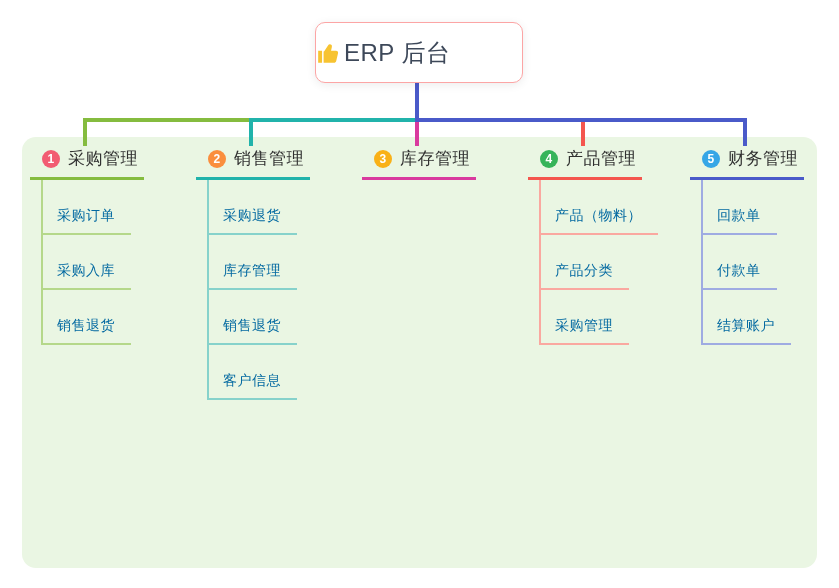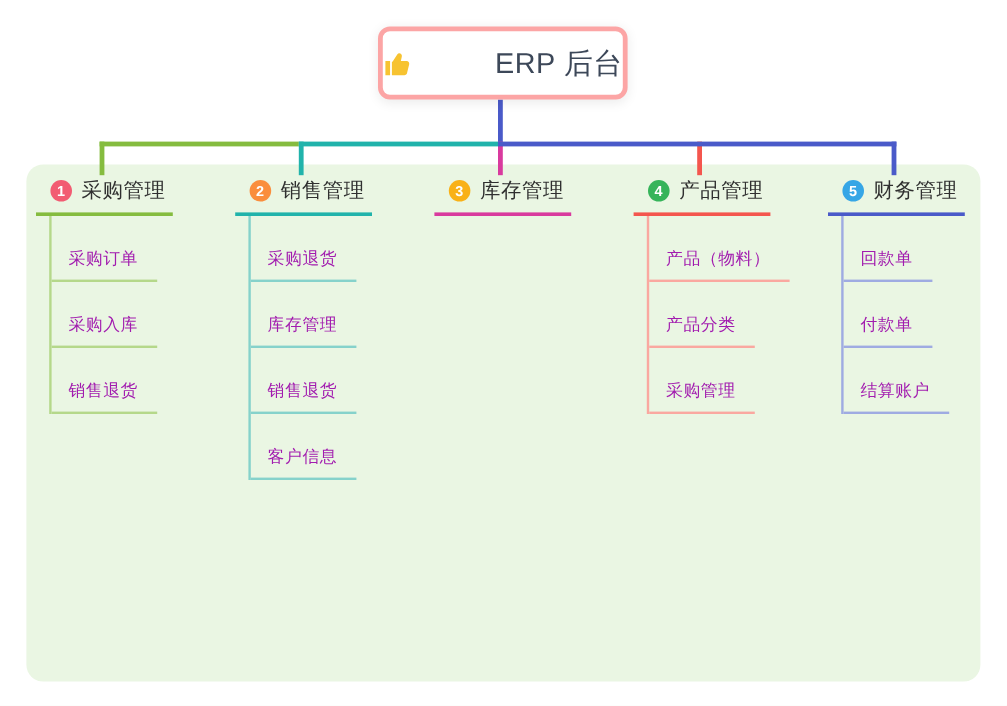--- a/index.html
+++ b/index.html
@@ -6,23 +6,23 @@
   html,body { background:#fff; }
   body { font-family:"Liberation Sans","DejaVu Sans",sans-serif; }
   .canvas { position:relative; width:839px; height:588px; background:#ffffff; overflow:hidden; }
 
   
   .panel { position:absolute; left:22px; top:137px; width:795px; height:431px;
            background:#EAF6E3; border-radius:14px; }
 
   
   .root { position:absolute; left:315px; top:22px; width:208px; height:61px;
-          background:#fff; border:4px solid #fca5a5; border-radius:10px;
+          background:#fff; border:1px solid #fca5a5; border-radius:10px;
           box-shadow:0 2px 10px rgba(0,0,0,.08);
-          display:flex; align-items:center; justify-content:space-between; gap:2px;
+          display:flex; align-items:center; justify-content:flex-start; gap:2px;
           font-size:24px; color:#3D4859; letter-spacing:.5px; }
   .root .ticon { width:26px; height:26px; display:inline-block; }
 
   
   .line { position:absolute; }
   .stem  { left:415px; top:83px;  width:4px;  height:39px; }
   .drop  { top:118px; width:4px; height:28px; }
   .d0 { left:83px; }  .d1 { left:249px; } .d2 { left:415px; }
   .d3 { left:581px; } .d4 { left:743px; }
   .bus { top:118px; height:4px; }
@@ -37,21 +37,21 @@
   .branch-title { display:inline-flex; align-items:center; gap:8px;
                   min-width:110px; padding:0 6px 7px 12px;
                   border-bottom:3px solid var(--c);
                   font-size:17px; color:#303030; font-weight:500; letter-spacing:.5px; }
   .badge { width:18px; height:18px; border-radius:50%; flex:0 0 18px;
            color:#fff; font-size:12px; font-weight:700;
            display:flex; align-items:center; justify-content:center; }
   .children { margin-left:11px; border-left:2px solid var(--cl); }
   .child { height:55px; display:flex; align-items:flex-end; }
   .child-label { border-bottom:2px solid var(--cl); padding:0 16px 8px 14px;
-                 font-size:14px; color:#a21caf; letter-spacing:.5px; white-space:nowrap; }
+                 font-size:14px; color:#0369a1; letter-spacing:.5px; white-space:nowrap; }
 </style>
 </head>
 <body>
 
 <div class="canvas">
 
   <div class="panel"></div>
 
   <div class="line stem" style="background: rgb(74, 90, 201);"></div>
   <div class="line drop d0" style="background: rgb(133, 188, 63);"></div>

